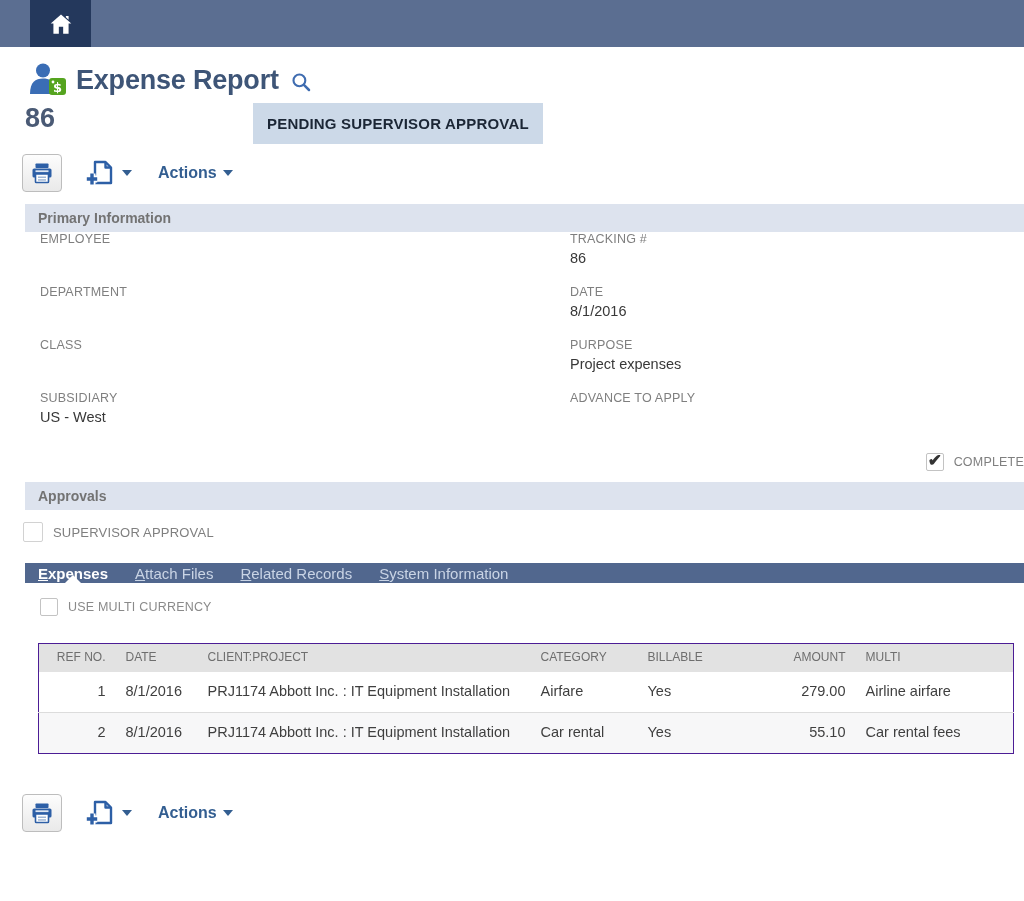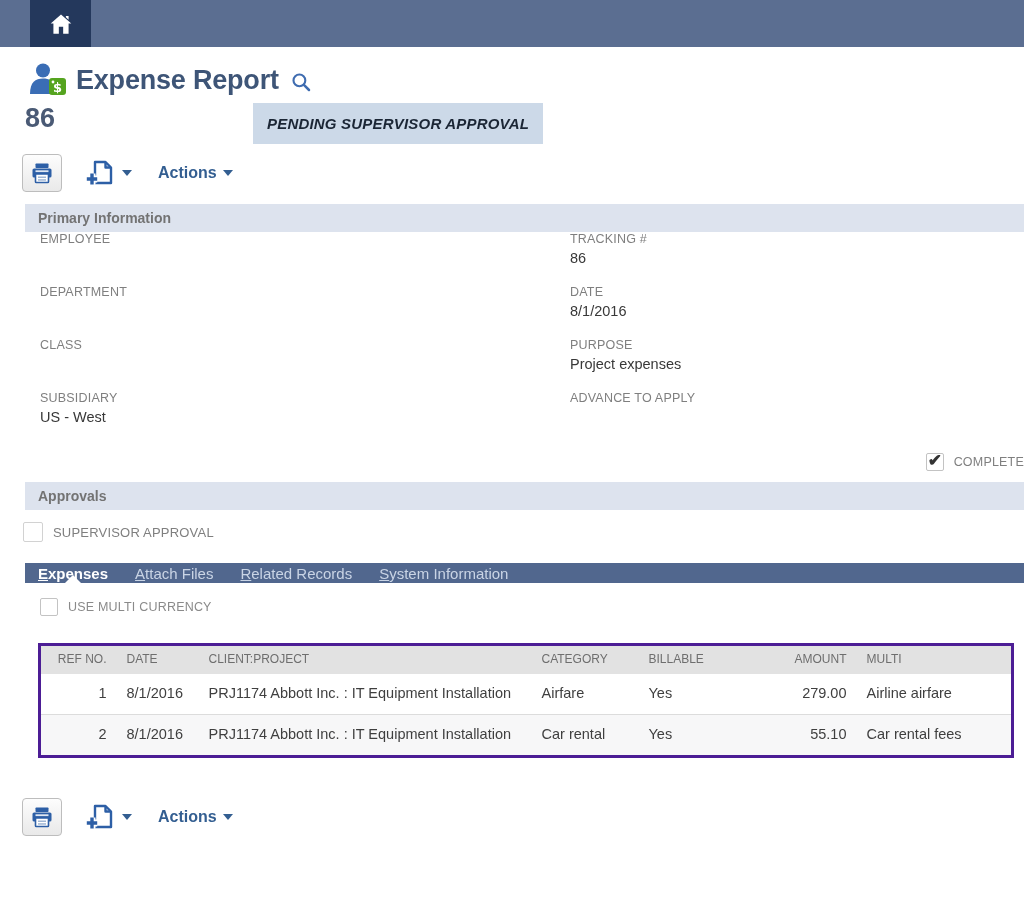--- a/index.html
+++ b/index.html
@@ -20,21 +20,21 @@
   
   .title-row { margin:14px 0 0 28px; display:flex; align-items:center; }
   .title-icon { width:40px; height:38px; }
   .page-title { font-size:27px; font-weight:700; color:#3e5577; margin-left:8px; letter-spacing:-0.2px; }
   .search-icon { margin-left:12px; margin-top:4px; cursor:pointer; }
 
   .record-row { margin:4px 0 0 25px; display:flex; align-items:flex-start; }
   .record-id { font-size:27px; font-weight:700; color:#4a5a75; width:228px; }
   .status-badge {
     background:#ccd9e8; color:#1b2635; font-size:15px; font-weight:700;
-    padding:12px 14px; letter-spacing:0.2px; white-space:nowrap;font-style:italic;
+    padding:12px 14px; letter-spacing:0.2px; white-space:nowrap;
   }
 
   
   .toolbar { margin:9px 0 0 22px; display:flex; align-items:center; height:40px; }
   .icon-btn {
     width:40px; height:38px; border:1px solid #bdbdbd; border-radius:4px;
     background:linear-gradient(#fdfdfd,#e9e9e9);
     display:flex; align-items:center; justify-content:center; cursor:pointer;
   }
   .adddoc-btn { margin-left:24px; display:flex; align-items:center; cursor:pointer; }
@@ -92,21 +92,21 @@
     border-left:8px solid transparent; border-right:8px solid transparent;
     border-bottom:8px solid #ffffff;
   }
 
   .mc-row { margin:15px 0 0 40px; }
   .mc-row .cb-label { color:#8a8a8a; }
 
   
   .expense-table {
     margin:27px 0 0 38px; width:976px; border-collapse:collapse;
-    border:3px solid #4c1d95; background:#fff; table-layout:fixed;
+    border:1px solid #4c1d95; background:#fff; table-layout:fixed;
   }
   .expense-table thead th {
     background:#e2e2e2; color:#6e6e6e; font-size:12px; font-weight:400;
     text-align:left; vertical-align:bottom; padding:6px 10px 8px 10px;
   }
   .expense-table th.num { text-align:right; }
   .expense-table td {
     font-size:14.5px; color:#3f3f3f; padding:9px 10px; vertical-align:top; line-height:1.5;
   }
   .expense-table td.num { text-align:right; }

